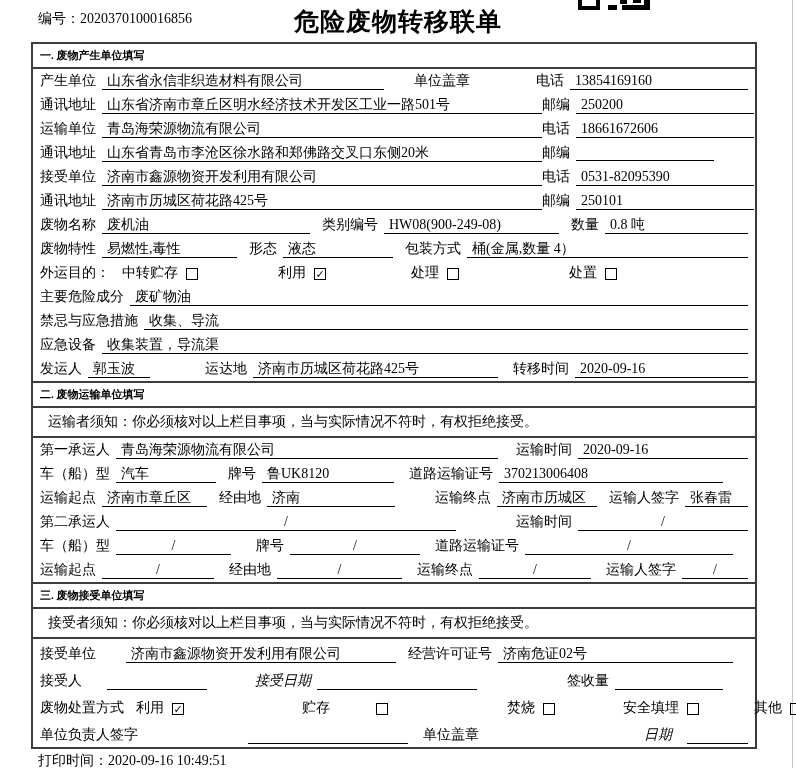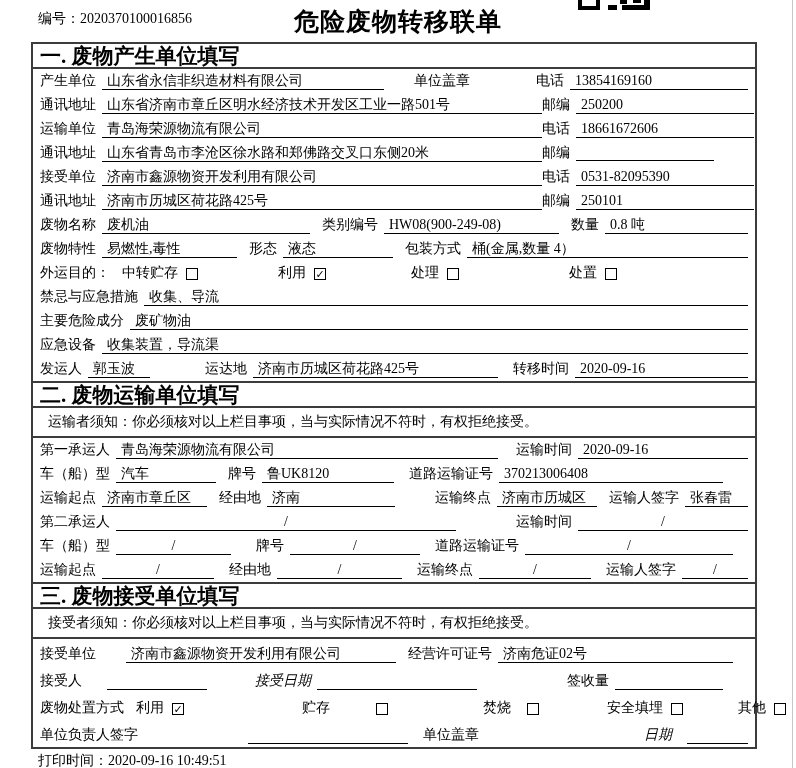--- a/index.html
+++ b/index.html
@@ -3,35 +3,35 @@
 <meta charset="utf-8">
 <style>
   * { box-sizing: border-box; margin: 0; padding: 0; }
   html,body { width:796px; height:768px; background:#fff; }
   body { font-family:"Liberation Serif","DejaVu Serif",serif; font-size:14px; color:#000; position:relative; overflow:hidden; }
   .serial { position:absolute; left:38px; top:10px; white-space:nowrap; }
   .doc-title { position:absolute; top:5px; left:0; width:100%; text-align:center; font-size:25px; font-weight:bold; letter-spacing:1px; }
   .qr { position:absolute; left:578px; top:0; }
   .page-edge { position:absolute; right:3px; top:0; width:1px; height:768px; background:#c9c9c9; }
   .formbox { position:absolute; left:31px; top:42px; width:726px; height:707px; border:2px solid #3c3c3c; background:#fff; }
-  .sec-title { display:flex; align-items:center; padding:0 7px; font-weight:bold; font-size:21px; border-bottom:2px solid #3c3c3c; }
+  .sec-title { display:flex; align-items:center; padding:0 7px; font-weight:bold; font-size:11px; border-bottom:2px solid #3c3c3c; }
   .t1 { height:25px; }
   .t2,.t3 { height:27px; border-top:2px solid #3c3c3c; }
   .notice { display:flex; align-items:center; padding:0 15px; height:30px; border-bottom:2px solid #3c3c3c; white-space:nowrap; }
   .row { display:flex; align-items:flex-end; padding:0 7px 3px 7px; }
   .h24 { height:24px; }
   .h27 { height:27px; }
   .lbl { white-space:nowrap; flex:none; line-height:18px; }
   .u { border-bottom:1px solid #000; white-space:nowrap; flex:none; line-height:17px; min-height:17px; padding:0 5px; margin-left:6px; overflow:hidden; }
   .grow { flex:1; }
   .ctr { text-align:center; }
   .gap8{margin-left:12px;} .gap12{margin-left:12px;} .gap15{margin-left:15px;} .gap18{margin-left:18px;}
   .gap25{margin-left:25px;} .gap30{margin-left:30px;} .gap40{margin-left:40px;}
   .gap48{margin-left:48px;font-style:italic;} .gap55{margin-left:55px;} .gap60{margin-left:60px;}
-  .gap68{margin-left:68px;} .gap75{margin-left:95px;gap:8px;} .gap78{margin-left:118px;gap:38px;} .gap80{margin-left:80px;}
+  .gap68{margin-left:68px;} .gap75{margin-left:119px;} .gap78{margin-left:118px;gap:38px;} .gap80{margin-left:80px;}
   .gap85{margin-left:85px;} .gap90{margin-left:90px;} .gap110{margin-left:110px;justify-content:center;} .gap165{margin-left:165px;font-style:italic;}
   .mr15{margin-right:15px;} .mr25{margin-right:25px;} .mr40{margin-right:40px;}
   .rightgrp { margin-left:auto; display:flex; align-items:flex-start; }
   .cbox { display:inline-block; width:12px; height:12px; border:1px solid #000; margin-left:8px; margin-bottom:2px;
           text-align:center; line-height:11px; font-size:11px; font-family:"DejaVu Sans",sans-serif; flex:none; }
   .opt { display:flex; align-items:flex-end; flex:none; }
   .footer { position:absolute; left:38px; top:752px; white-space:nowrap; }
 </style>
 </head>
 <body>
@@ -146,27 +146,27 @@
         <span class="lbl">处理</span>
         <span class="cbox"></span>
       </span>
     <span class="opt gap110">
         <span class="lbl">处置</span>
         <span class="cbox"></span>
       </span>
   </div>
 
   <div class="row h24">
+    <span class="lbl">主要危险成分</span>
+    <span class="u grow">废矿物油</span>
+  </div>
+
+  <div class="row h24">
     <span class="lbl">禁忌与应急措施</span>
     <span class="u grow">收集、导流</span>
-  </div>
-
-  <div class="row h24">
-    <span class="lbl">主要危险成分</span>
-    <span class="u grow">废矿物油</span>
   </div>
 
   <div class="row h24">
     <span class="lbl">应急设备</span>
     <span class="u grow">收集装置，导流渠</span>
   </div>
 
   <div class="row h24">
     <span class="lbl">发运人</span>
     <span class="u" style="width:62px">郭玉波</span>

